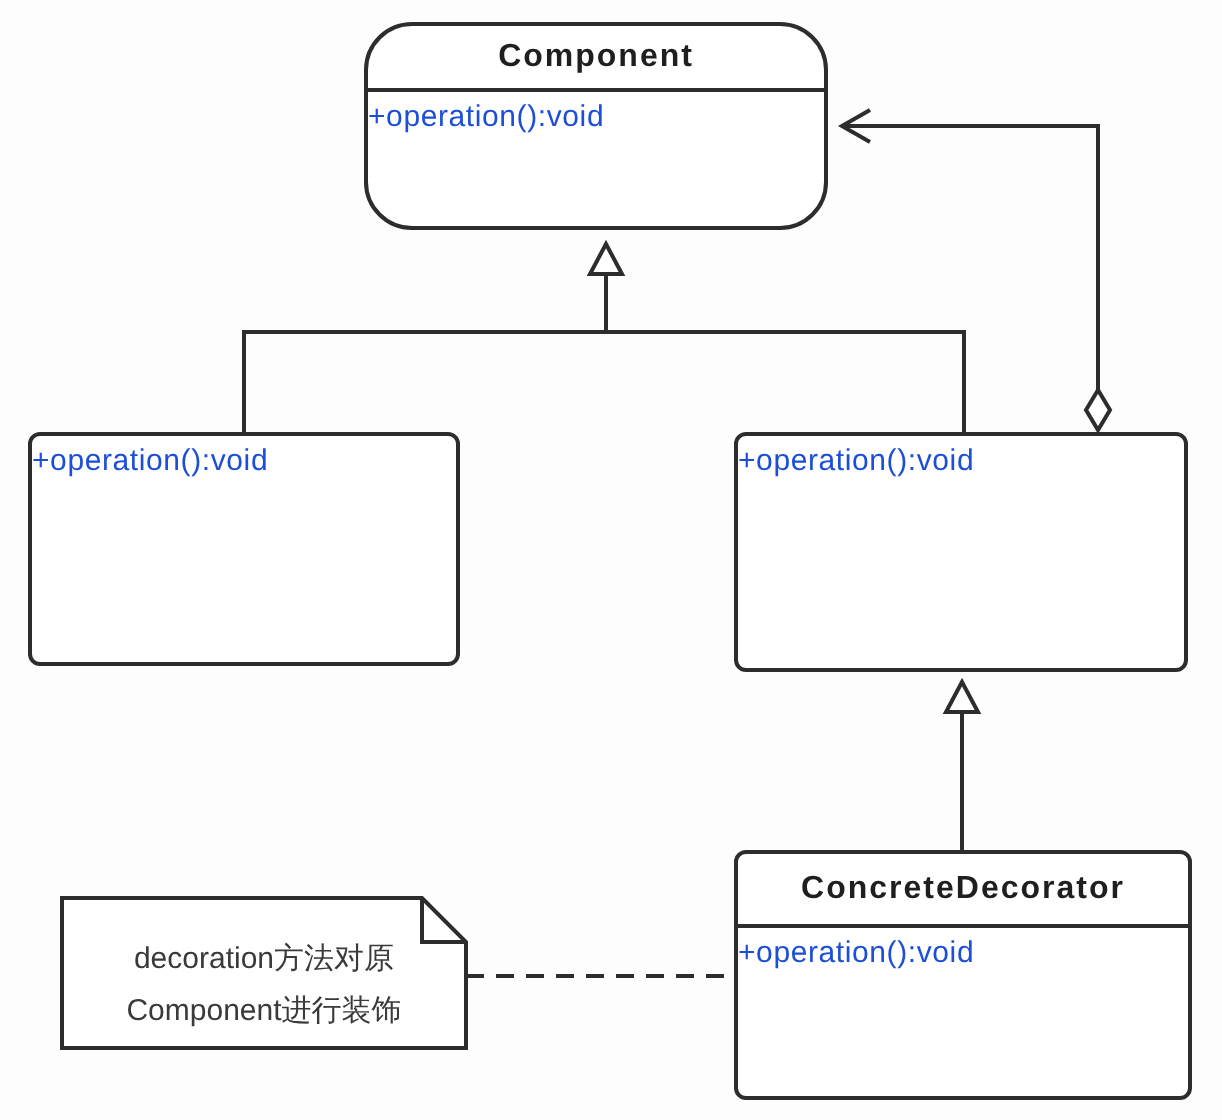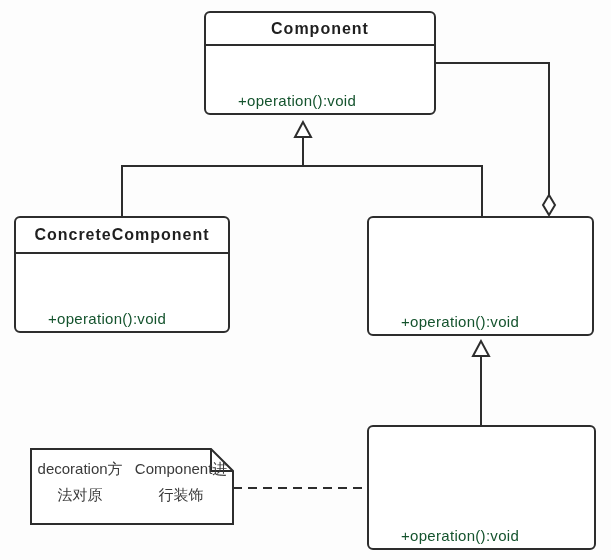--- a/index.html
+++ b/index.html
@@ -43,46 +43,46 @@
     font-weight: bold;
     font-size: 16px;
     letter-spacing: 1px;
     color: #1f1f1f;
     flex: 0 0 auto;
   }
   .class-body {
     flex: 1 1 auto;
     display: flex;
     flex-direction: column;
-    justify-content: flex-end;
-    padding: 0 32px;
+    justify-content: flex-start;
+    padding: 0 0;
     font-size: 15px;
     line-height: 25px;
-    color: #14532d;
+    color: #1d4ed8;
     letter-spacing: 0.3px;
   }
   .note-text {
     position: absolute;
     left: 31px;
-    top: 444px;
+    top: 455px;
     width: 202px;
     height: 75px;
     box-sizing: border-box;
     display: flex;
-    flex-direction: row;
+    flex-direction: column;
     align-items: center;
     justify-content: center;
     text-align: center;
     font-size: 15px;
     line-height: 26px;
     color: #3a3a3a;
     z-index: 3;
   }
   
-  #box-component          { left: 204px; top: 11px;  width: 232px; height: 104px; }
+  #box-component          { left: 182px; top: 11px;  width: 232px; height: 104px; border-radius: 24px; }
   #box-component .class-header { height: 33px; }
   #box-concrete-component { left: 14px;  top: 216px; width: 216px; height: 117px; }
   #box-concrete-component .class-header { height: 36px; }
   #box-decorator          { left: 367px; top: 216px; width: 227px; height: 120px; }
   #box-decorator .class-header { height: 37px; }
   #box-concrete-decorator { left: 367px; top: 425px; width: 229px; height: 125px; }
   #box-concrete-decorator .class-header { height: 37px; }
 </style>
 </head>
 <body>
@@ -108,33 +108,33 @@
   </svg>
 
   <div class="class-box" id="box-component">
     <div class="class-header">Component</div>
     <div class="class-body">
       <div>+operation():void</div>
     </div>
   </div>
 
   <div class="class-box" id="box-concrete-component">
-    <div class="class-header">ConcreteComponent</div>
     <div class="class-body">
       <div>+operation():void</div>
     </div>
   </div>
 
   <div class="class-box" id="box-decorator">
     <div class="class-body">
       <div>+operation():void</div>
     </div>
   </div>
 
   <div class="class-box" id="box-concrete-decorator">
+    <div class="class-header">ConcreteDecorator</div>
     <div class="class-body">
       <div>+operation():void</div>
     </div>
   </div>
 
   <div class="note-text">
     <div>decoration方法对原</div>
     <div>Component进行装饰</div>
   </div>
 

